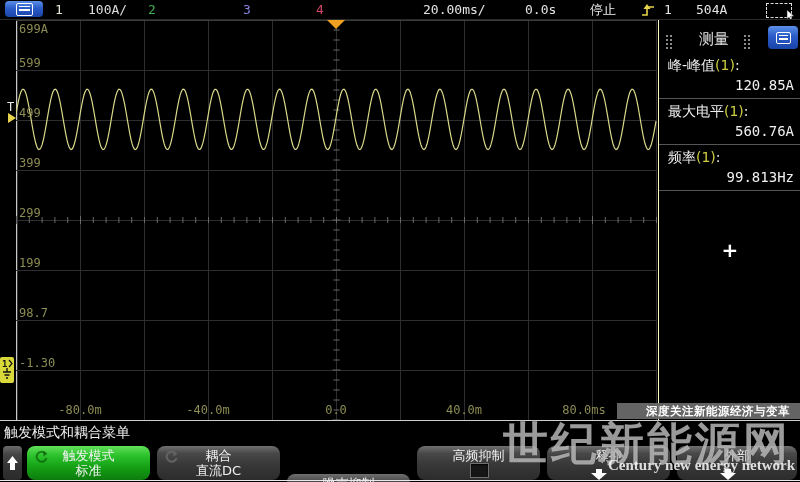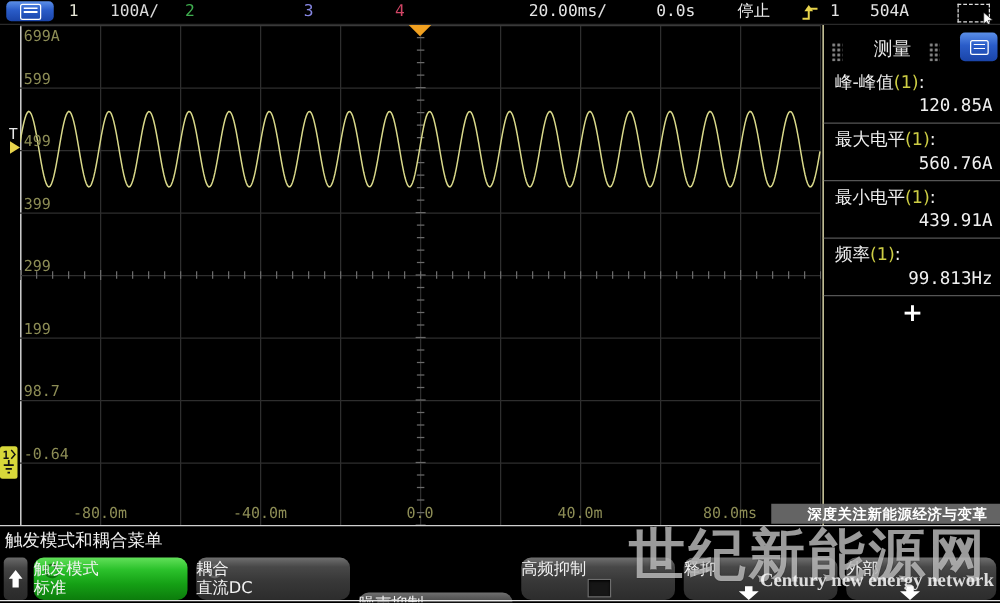--- a/index.html
+++ b/index.html
@@ -47,21 +47,21 @@
   
   .plot-bottom{position:absolute;left:0;top:420px;width:800px;height:1px;background:#cfcfcf;}
   .screen-bottom{position:absolute;left:0;top:480px;width:800px;height:1px;background:#e8e8e8;}
   
   .menu-title{position:absolute;left:4px;top:424px;font-size:14px;color:#f0f0f0;}
   .back-btn{position:absolute;left:3px;top:446px;width:19px;height:34px;border-radius:4px;
             background:linear-gradient(180deg,#6a6a6a 0%,#454545 25%,#333 60%,#2a2a2a 100%);
             display:flex;align-items:center;justify-content:center;}
   .softkey{position:absolute;top:446px;width:123px;height:34px;border-radius:8px;
             background:linear-gradient(180deg,#707070 0%,#484848 22%,#383838 55%,#2c2c2c 100%);
-            color:#f2f2f2;font-size:13px;text-align:left;overflow:visible;}
+            color:#f2f2f2;font-size:13px;text-align:center;overflow:visible;}
   .softkey.green{background:linear-gradient(180deg,#62e05a 0%,#2cc22c 28%,#15a015 62%,#0c7c0c 100%);}
   .sk-line1{position:absolute;left:0;right:0;top:2px;line-height:15px;white-space:nowrap;}
   .sk-line2{position:absolute;left:0;right:0;top:17px;line-height:15px;white-space:nowrap;}
   .sk-cycle{position:absolute;left:7px;top:3px;}
   .sk-check{position:absolute;left:50%;margin-left:-9px;top:17px;width:17px;height:13px;
             background:#161616;border:1px solid #6e6e6e;box-shadow:inset 0 1px 2px #000;}
   .sk-down{position:absolute;left:35%;top:22px;}
   
   .wm-badge{position:absolute;left:617px;top:403px;width:202px;height:16px;background:rgba(108,108,108,0.92);
             color:#fff;font-size:11.5px;font-weight:bold;text-align:center;line-height:16px;letter-spacing:0.5px;}
@@ -217,21 +217,21 @@
       <path d="M0 93.98 L1 88.29 L2 83.03 L3 78.40 L4 74.56 L5 71.68 L6 69.85 L7 69.16 L8 69.62 L9 71.21 L10 73.89 L11 77.54 L12 82.02 L13 87.17 L14 92.79 L15 98.65 L16 104.55 L17 110.24 L18 115.52 L19 120.17 L20 124.03 L21 126.95 L22 128.81 L23 129.54 L24 129.11 L25 127.55 L26 124.91 L27 121.28 L28 116.82 L29 111.69 L30 106.09 L31 100.22 L32 94.33 L33 88.63 L34 83.33 L35 78.65 L36 74.77 L37 71.82 L38 69.93 L39 69.17 L40 69.56 L41 71.09 L42 73.70 L43 77.30 L44 81.73 L45 86.85 L46 92.44 L47 98.30 L48 104.20 L49 109.91 L50 115.22 L51 119.92 L52 123.83 L53 126.80 L54 128.73 L55 129.53 L56 129.17 L57 127.68 L58 125.09 L59 121.53 L60 117.11 L61 112.01 L62 106.43 L63 100.58 L64 94.68 L65 88.96 L66 83.64 L67 78.91 L68 74.98 L69 71.97 L70 70.01 L71 69.18 L72 69.50 L73 70.96 L74 73.51 L75 77.05 L76 81.45 L77 86.53 L78 92.10 L79 97.94 L80 103.85 L81 109.57 L82 114.91 L83 119.65 L84 123.62 L85 126.65 L86 128.64 L87 129.51 L88 129.23 L89 127.80 L90 125.28 L91 121.76 L92 117.39 L93 112.33 L94 106.78 L95 100.93 L96 95.03 L97 89.29 L98 83.94 L99 79.18 L100 75.19 L101 72.12 L102 70.10 L103 69.20 L104 69.45 L105 70.84 L106 73.33 L107 76.82 L108 81.16 L109 86.21 L110 91.75 L111 97.59 L112 103.49 L113 109.24 L114 114.61 L115 119.39 L116 123.41 L117 126.50 L118 128.56 L119 129.49 L120 129.28 L121 127.91 L122 125.46 L123 122.00 L124 117.68 L125 112.65 L126 107.12 L127 101.29 L128 95.38 L129 89.63 L130 84.25 L131 79.44 L132 75.40 L133 72.28 L134 70.19 L135 69.22 L136 69.40 L137 70.73 L138 73.15 L139 76.58 L140 80.88 L141 85.89 L142 91.41 L143 97.24 L144 103.14 L145 108.90 L146 114.30 L147 119.12 L148 123.19 L149 126.34 L150 128.46 L151 129.47 L152 129.32 L153 128.03 L154 125.63 L155 122.23 L156 117.96 L157 112.97 L158 107.46 L159 101.64 L160 95.73 L161 89.96 L162 84.55 L163 79.71 L164 75.62 L165 72.44 L166 70.28 L167 69.24 L168 69.36 L169 70.62 L170 72.98 L171 76.35 L172 80.60 L173 85.57 L174 91.07 L175 96.88 L176 102.79 L177 108.57 L178 113.99 L179 118.85 L180 122.97 L181 126.18 L182 128.37 L183 129.44 L184 129.36 L185 128.14 L186 125.81 L187 122.46 L188 118.24 L189 113.29 L190 107.80 L191 101.99 L192 96.09 L193 90.30 L194 84.86 L195 79.98 L196 75.84 L197 72.60 L198 70.38 L199 69.27 L200 69.32 L201 70.51 L202 72.81 L203 76.12 L204 80.33 L205 85.26 L206 90.73 L207 96.53 L208 102.44 L209 108.23 L210 113.68 L211 118.58 L212 122.75 L213 126.02 L214 128.27 L215 129.41 L216 129.40 L217 128.24 L218 125.98 L219 122.69 L220 118.51 L221 113.60 L222 108.14 L223 102.35 L224 96.44 L225 90.64 L226 85.18 L227 80.26 L228 76.06 L229 72.77 L230 70.48 L231 69.31 L232 69.28 L233 70.41 L234 72.64 L235 75.90 L236 80.05 L237 84.94 L238 90.39 L239 96.18 L240 102.08 L241 107.89 L242 113.37 L243 118.31 L244 122.52 L245 125.85 L246 128.16 L247 129.37 L248 129.43 L249 128.34 L250 126.14 L251 122.91 L252 118.79 L253 113.91 L254 108.48 L255 102.70 L256 96.79 L257 90.98 L258 85.49 L259 80.53 L260 76.29 L261 72.94 L262 70.59 L263 69.35 L264 69.25 L265 70.31 L266 72.48 L267 75.67 L268 79.78 L269 84.63 L270 90.05 L271 95.82 L272 101.73 L273 107.55 L274 113.05 L275 118.03 L276 122.29 L277 125.68 L278 128.05 L279 129.33 L280 129.46 L281 128.44 L282 126.30 L283 123.13 L284 119.06 L285 114.22 L286 108.82 L287 103.05 L288 97.15 L289 91.32 L290 85.81 L291 80.81 L292 76.52 L293 73.11 L294 70.70 L295 69.39 L296 69.22 L297 70.21 L298 72.32 L299 75.46 L300 79.51 L301 84.32 L302 89.71 L303 95.47 L304 101.38 L305 107.21 L306 112.73 L307 117.75 L308 122.06 L309 125.50 L310 127.94 L311 129.29 L312 129.49 L313 128.53 L314 126.46 L315 123.35 L316 119.32 L317 114.53 L318 109.16 L319 103.41 L320 97.50 L321 91.67 L322 86.13 L323 81.09 L324 76.76 L325 73.29 L326 70.81 L327 69.44 L328 69.20 L329 70.12 L330 72.16 L331 75.24 L332 79.24 L333 84.02 L334 89.38 L335 95.12 L336 101.02 L337 106.86 L338 112.41 L339 117.47 L340 121.83 L341 125.32 L342 127.83 L343 129.24 L344 129.51 L345 128.62 L346 126.62 L347 123.57 L348 119.59 L349 114.84 L350 109.49 L351 103.76 L352 97.85 L353 92.01 L354 86.45 L355 81.38 L356 76.99 L357 73.47 L358 70.93 L359 69.49 L360 69.18 L361 70.03 L362 72.01 L363 75.03 L364 78.98 L365 83.71 L366 89.04 L367 94.77 L368 100.67 L369 106.52 L370 112.09 L371 117.18 L372 121.59 L373 125.14 L374 127.71 L375 129.19 L376 129.52 L377 128.71 L378 126.77 L379 123.78 L380 119.85 L381 115.14 L382 109.82 L383 104.11 L384 98.21 L385 92.35 L386 86.77 L387 81.66 L388 77.23 L389 73.65 L390 71.06 L391 69.54 L392 69.17 L393 69.95 L394 71.86 L395 74.82 L396 78.72 L397 83.41 L398 88.71 L399 94.42 L400 100.31 L401 106.17 L402 111.77 L403 116.89 L404 121.34 L405 124.95 L406 127.58 L407 129.13 L408 129.54 L409 128.79 L410 126.91 L411 123.98 L412 120.11 L413 115.44 L414 110.16 L415 104.46 L416 98.56 L417 92.70 L418 87.09 L419 81.95 L420 77.48 L421 73.84 L422 71.18 L423 69.60 L424 69.16 L425 69.87 L426 71.71 L427 74.61 L428 78.46 L429 83.11 L430 88.38 L431 94.07 L432 99.96 L433 105.83 L434 111.45 L435 116.60 L436 121.10 L437 124.76 L438 127.45 L439 129.07 L440 129.55 L441 128.87 L442 127.06 L443 124.19 L444 120.37 L445 115.74 L446 110.49 L447 104.81 L448 98.92 L449 93.05 L450 87.42 L451 82.24 L452 77.72 L453 74.03 L454 71.31 L455 69.66 L456 69.15 L457 69.80 L458 71.57 L459 74.41 L460 78.21 L461 82.81 L462 88.05 L463 93.72 L464 99.60 L465 105.48 L466 111.12 L467 116.31 L468 120.85 L469 124.57 L470 127.32 L471 129.00 L472 129.55 L473 128.94 L474 127.20 L475 124.39 L476 120.62 L477 116.04 L478 110.82 L479 105.16 L480 99.27 L481 93.39 L482 87.74 L483 82.54 L484 77.97 L485 74.23 L486 71.44 L487 69.73 L488 69.15 L489 69.73 L490 71.44 L491 74.21 L492 77.96 L493 82.52 L494 87.72 L495 93.37 L496 99.25 L497 105.13 L498 110.79 L499 116.02 L500 120.60 L501 124.37 L502 127.19 L503 128.93 L504 129.55 L505 129.01 L506 127.33 L507 124.58 L508 120.87 L509 116.33 L510 111.14 L511 105.50 L512 99.63 L513 93.74 L514 88.07 L515 82.83 L516 78.22 L517 74.43 L518 71.58 L519 69.80 L520 69.15 L521 69.66 L522 71.30 L523 74.02 L524 77.71 L525 82.22 L526 87.39 L527 93.02 L528 98.89 L529 104.78 L530 110.46 L531 115.72 L532 120.35 L533 124.17 L534 127.05 L535 128.86 L536 129.55 L537 129.07 L538 127.46 L539 124.78 L540 121.12 L541 116.62 L542 111.47 L543 105.85 L544 99.98 L545 94.09 L546 88.40 L547 83.13 L548 78.48 L549 74.63 L550 71.72 L551 69.88 L552 69.16 L553 69.60 L554 71.17 L555 73.83 L556 77.46 L557 81.93 L558 87.07 L559 92.68 L560 98.54 L561 104.43 L562 110.13 L563 115.42 L564 120.09 L565 123.97 L566 126.90 L567 128.78 L568 129.54 L569 129.13 L570 127.59 L571 124.97 L572 121.36 L573 116.91 L574 111.79 L575 106.20 L576 100.34 L577 94.44 L578 88.73 L579 83.43 L580 78.74 L581 74.83 L582 71.87 L583 69.96 L584 69.17 L585 69.54 L586 71.05 L587 73.64 L588 77.22 L589 81.64 L590 86.75 L591 92.33 L592 98.19 L593 104.08 L594 109.80 L595 115.12 L596 119.83 L597 123.76 L598 126.76 L599 128.70 L600 129.52 L601 129.19 L602 127.71 L603 125.15 L604 121.60 L605 117.20 L606 112.12 L607 106.54 L608 100.69 L609 94.79 L610 89.07 L611 83.73 L612 79.00 L613 75.04 L614 72.02 L615 70.04 L616 69.18 L617 69.48 L618 70.93 L619 73.46 L620 76.98 L621 81.36 L622 86.42 L623 91.99 L624 97.83 L625 103.73 L626 109.47 L627 114.82 L628 119.57 L629 123.55 L630 126.61 L631 128.62 L632 129.51 L633 129.24 L634 127.83 L635 125.33 L636 121.84 L637 117.49 L638 112.44 L639 106.89 L640 101.05 " fill="none" stroke="#d9d98a" stroke-width="1.2"></path>
     </svg>
   <div id="ylabels">
       <div class="ylab" style="top: 22px;">699A</div>
       <div class="ylab" style="top: 56px;">599</div>
       <div class="ylab" style="top: 106px;">499</div>
       <div class="ylab" style="top: 156px;">399</div>
       <div class="ylab" style="top: 206px;">299</div>
       <div class="ylab" style="top: 256px;">199</div>
       <div class="ylab" style="top: 306px;">98.7</div>
-      <div class="ylab" style="top: 356px;">-0.64</div>
+      <div class="ylab" style="top: 356px;">-1.30</div>
     </div>
   <div id="xlabels">
       <div class="xlab" style="left: 56px; top: 403px; width: 48px; text-align: center;">-80.0m</div>
       <div class="xlab" style="left: 184px; top: 403px; width: 48px; text-align: center;">-40.0m</div>
       <div class="xlab" style="left: 312px; top: 403px; width: 48px; text-align: center;">0.0</div>
       <div class="xlab" style="left: 440px; top: 403px; width: 48px; text-align: center;">40.0m</div>
       <div class="xlab" style="left: 560px; top: 403px; width: 48px; text-align: center;">80.0ms</div>
     </div>
   <div class="trig-pos"></div>
   <div class="tmark-t" id="tmark-t" style="top: 99.5px;">T</div>
@@ -259,25 +259,20 @@
           <div class="m-lrow"><span>峰-峰值</span><span class="m-chan">(1)</span><span>:</span></div>
           <div class="m-vrow">120.85A</div>
           <div class="m-sep"></div>
         </div>
         <div class="m-item">
           <div class="m-lrow"><span>最大电平</span><span class="m-chan">(1)</span><span>:</span></div>
           <div class="m-vrow">560.76A</div>
           <div class="m-sep"></div>
         </div>
         <div class="m-item">
-          <div class="m-lrow"><span>最小电平</span><span class="m-chan">(1)</span><span>:</span></div>
-          <div class="m-vrow">439.91A</div>
-          <div class="m-sep"></div>
-        </div>
-        <div class="m-item">
           <div class="m-lrow"><span>频率</span><span class="m-chan">(1)</span><span>:</span></div>
           <div class="m-vrow">99.813Hz</div>
           <div class="m-sep"></div>
         </div>
       </div>
     <div class="plus-btn">+</div>
   </div>
 
   <div class="plot-bottom"></div>
 

